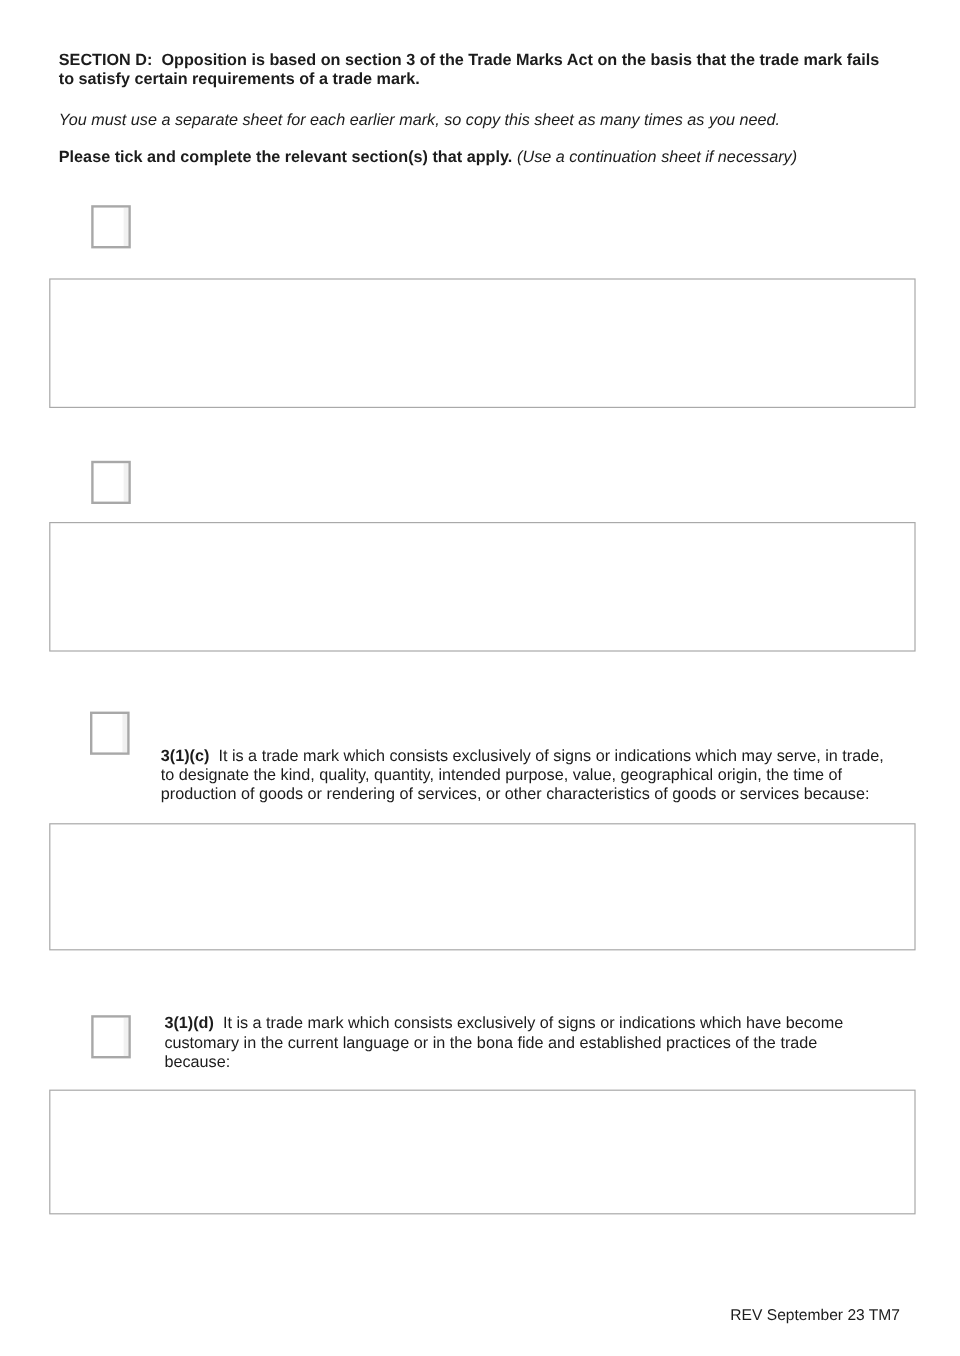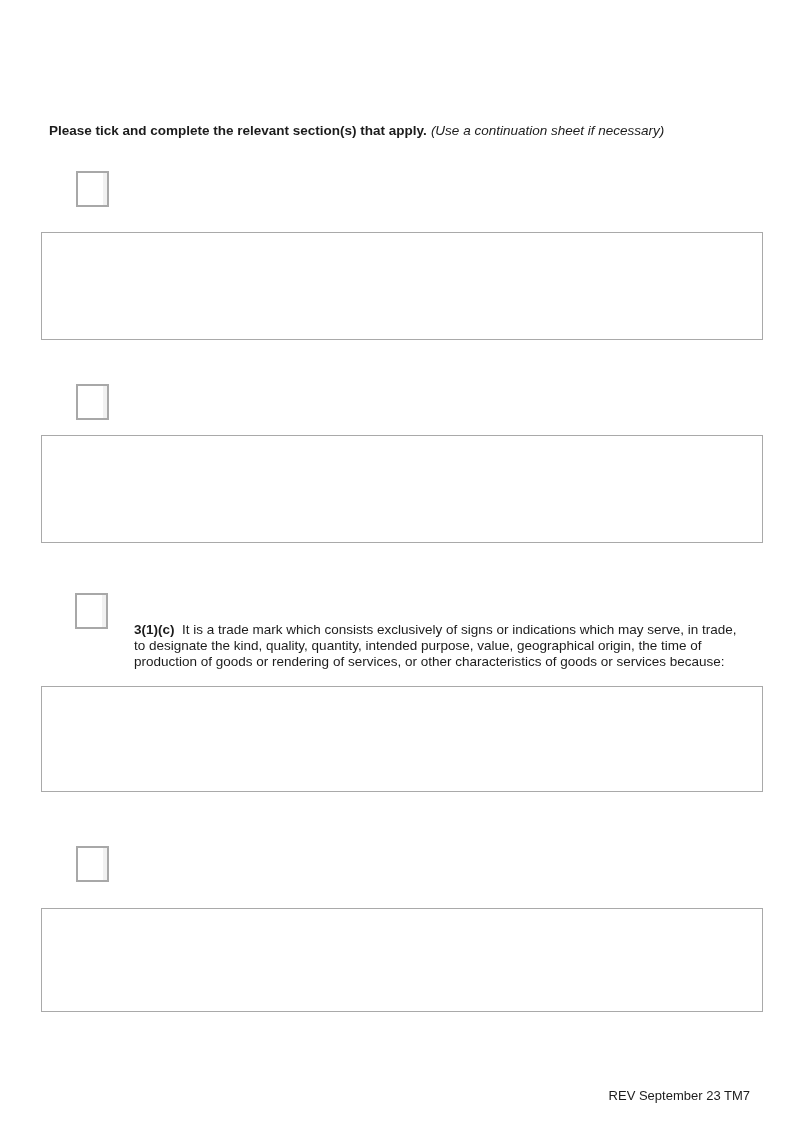--- a/index.html
+++ b/index.html
@@ -77,36 +77,42 @@
     right: 50px;
     top: 1088px;
     font-size: 13px;
   }
 </style>
 </head>
 <body>
 
 <div class="page">
 
+  <div class="heading pre">SECTION D:  Opposition is based on section 3 of the Trade Marks Act on the basis that the trade mark fails
+to satisfy certain requirements of a trade mark.</div>
 
+  <div class="note">You must use a separate sheet for each earlier mark, so copy this sheet as many times as you need.</div>
 
   <div class="instruction">
     <span class="bold">Please tick and complete the relevant section(s) that apply.</span><span class="italic">(Use a continuation sheet if necessary)</span>
   </div>
 
   <div class="checkbox cb-a"></div>
   <div class="answer-box box-a"></div>
 
   <div class="checkbox cb-b"></div>
   <div class="answer-box box-b"></div>
 
   <div class="checkbox cb-c"></div>
   <div class="sec-text txt-c"><span class="lbl">3(1)(c)</span><span>  It is a trade mark which consists exclusively of signs or indications which may serve, in trade,
 to designate the kind, quality, quantity, intended purpose, value, geographical origin, the time of
 production of goods or rendering of services, or other characteristics of goods or services because:</span></div>
   <div class="answer-box box-c"></div>
 
   <div class="checkbox cb-d"></div>
+  <div class="sec-text txt-d"><span class="lbl">3(1)(d)</span><span>  It is a trade mark which consists exclusively of signs or indications which have become
+customary in the current language or in the bona fide and established practices of the trade
+because:</span></div>
   <div class="answer-box box-d"></div>
 
   <div class="footer">REV September 23 TM7</div>
 
 </div>
 
 </body></html>

